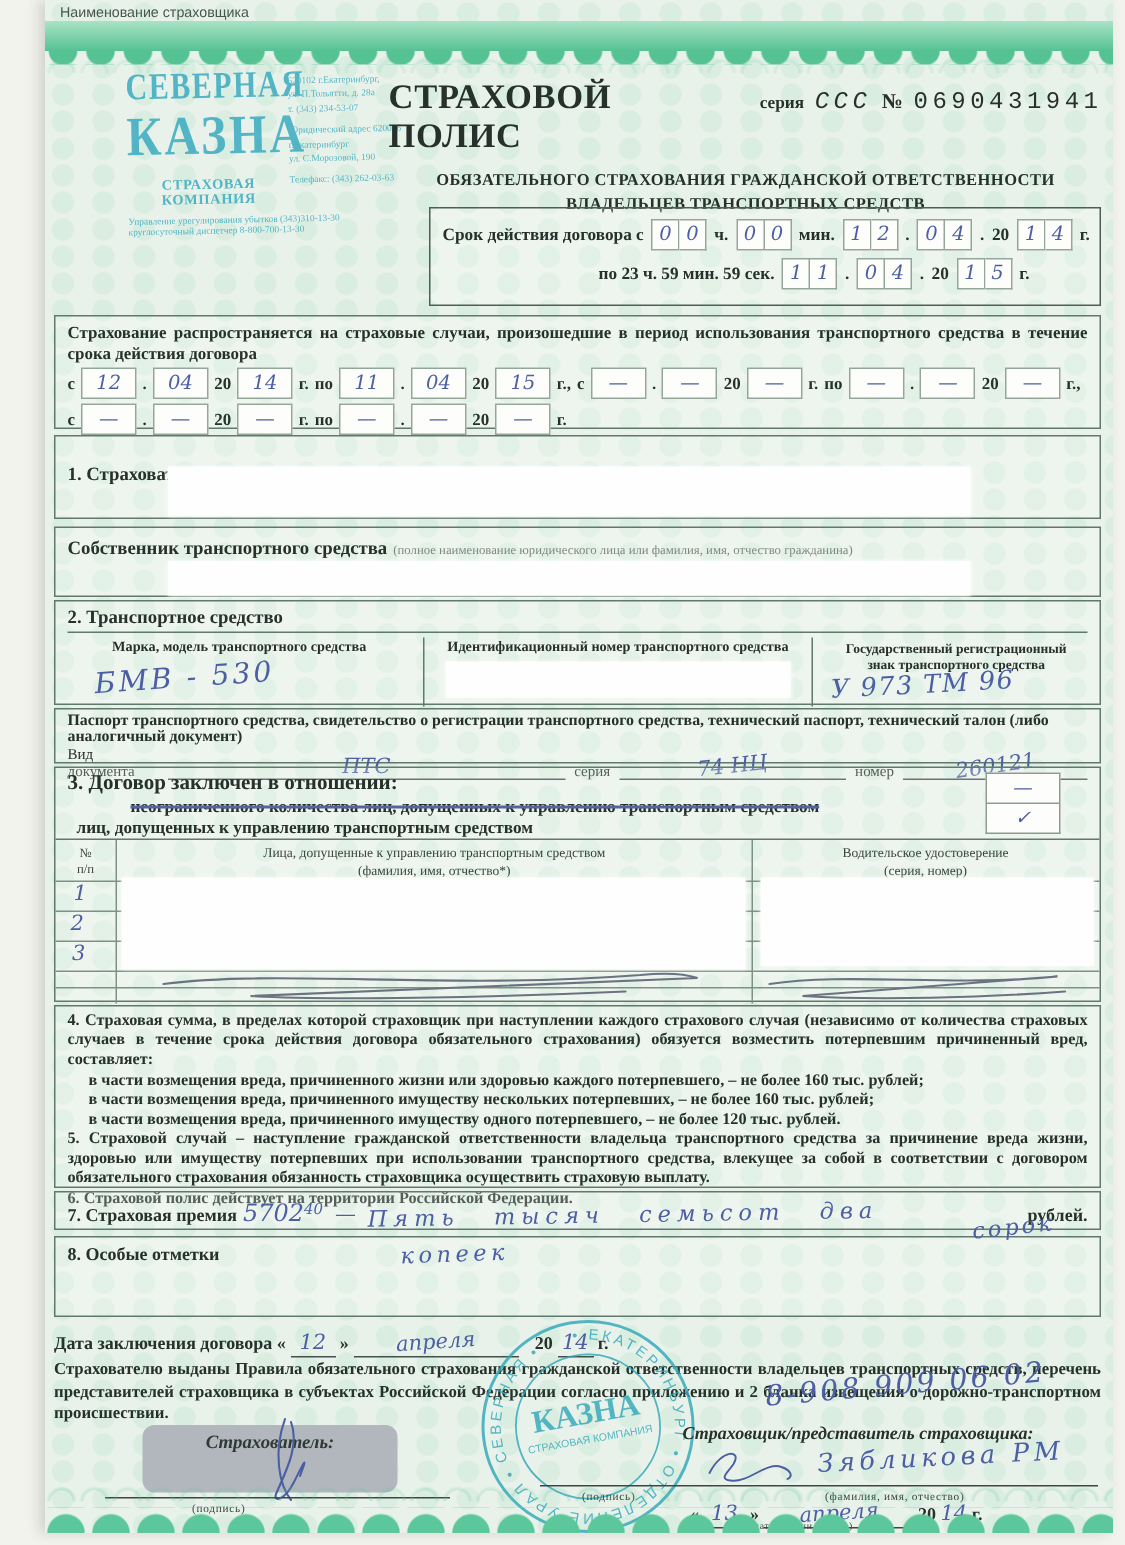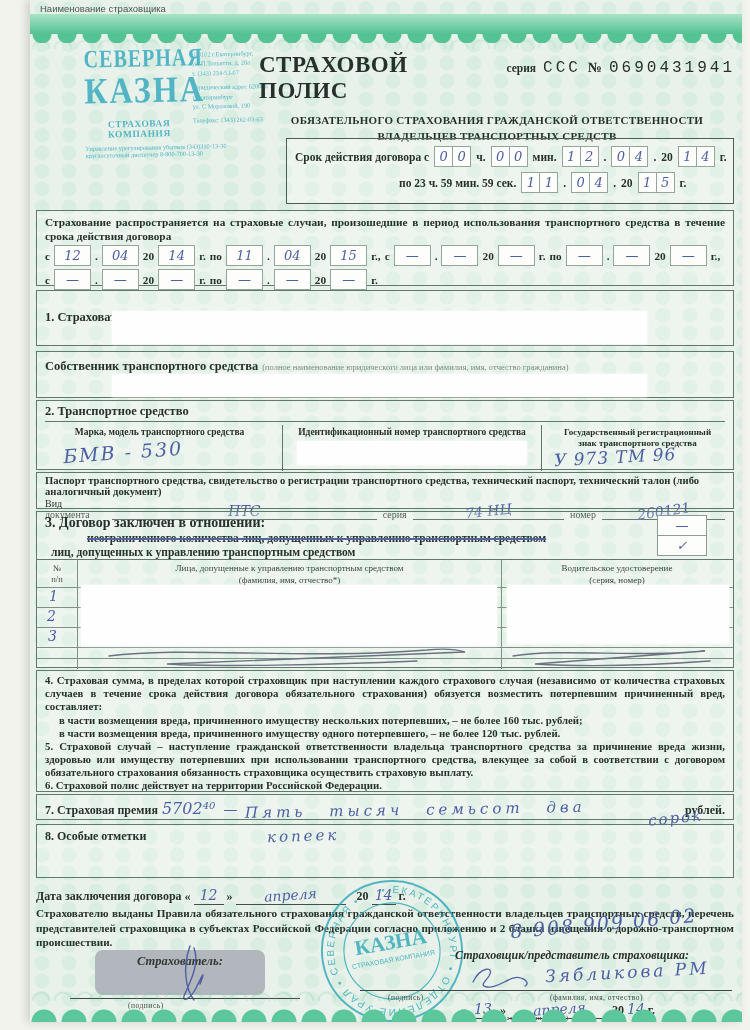--- a/index.html
+++ b/index.html
@@ -73,21 +73,21 @@
       </div>
     </div>
     <div style="font-size:6.3px;margin-top:5px;">Управление урегулирования убытков (343)310-13-30</div>
     <div style="font-size:6.3px;">круглосуточный диспетчер 8-800-700-13-30</div>
   </div>
 
   <div class="abs" style="left:229px;top:52px;width:476px;">
     <div style="display:flex;align-items:baseline;gap:7px;justify-content:center;">
       <span class="t" style="font-size:23px;letter-spacing:.5px;">СТРАХОВОЙ ПОЛИС</span>
       <span style="font-size:11.5px;font-weight:bold;">серия</span>
-      <span style="font-family:'Liberation Mono',monospace;font-size:16px;letter-spacing:3px;">ССС</span>
+      <span style="font-family:'Liberation Mono',monospace;font-size:16px;letter-spacing:3px;font-style:italic;">ССС</span>
       <span style="font-size:14px;font-weight:bold;">№</span>
       <span style="font-family:'Liberation Mono',monospace;font-size:16px;letter-spacing:3px;text-align:right;">0690431941</span>
     </div>
     <div class="t" style="font-size:11px;text-align:center;margin-top:10px;letter-spacing:.3px;">ОБЯЗАТЕЛЬНОГО СТРАХОВАНИЯ ГРАЖДАНСКОЙ ОТВЕТСТВЕННОСТИ</div>
     <div class="t" style="font-size:11px;text-align:center;margin-top:4px;letter-spacing:.3px;">ВЛАДЕЛЬЦЕВ ТРАНСПОРТНЫХ СРЕДСТВ</div>
   </div>
 
   <div class="box" style="left:256px;top:138px;width:448px;height:66px;border-color:#4e5e55;">
     <div class="vrow" style="margin:7px 0 0 8px;">
       <span class="t">Срок действия договора с</span>
@@ -351,20 +351,21 @@
       </svg>
       <svg class="abs" style="left:468px;top:86px;" width="220" height="24" viewBox="0 0 220 24">
         <path d="M8 10 C 60 2, 130 12, 200 5 L 30 18 C 80 21, 150 19, 205 15" fill="none" stroke="#6a737f" stroke-width="1.4" stroke-linecap="round"></path>
       </svg>
     </div>
   </div>
 
   <div class="box" style="left:6px;top:670px;width:698px;height:122px;">
     <div style="font-size:10.8px;line-height:1.22;margin:3px 8px;text-align:justify;" class="t">
       <div>4. Страховая сумма, в пределах которой страховщик при наступлении каждого страхового случая (независимо от количества страховых случаев в течение срока действия договора обязательного страхования) обязуется возместить потерпевшим причиненный вред, составляет:</div>
+      <div style="padding-left:14px;">в части возмещения вреда, причиненного жизни или здоровью каждого потерпевшего, – не более 160 тыс. рублей;</div>
       <div style="padding-left:14px;">в части возмещения вреда, причиненного имуществу нескольких потерпевших, – не более 160 тыс. рублей;</div>
       <div style="padding-left:14px;">в части возмещения вреда, причиненного имуществу одного потерпевшего, – не более 120 тыс. рублей.</div>
       <div>5. Страховой случай – наступление гражданской ответственности владельца транспортного средства за причинение вреда жизни, здоровью или имуществу потерпевших при использовании транспортного средства, влекущее за собой в соответствии с договором обязательного страхования обязанность страховщика осуществить страховую выплату.</div>
       <div>6. Страховой полис действует на территории Российской Федерации.</div>
     </div>
   </div>
 
   <div class="box" style="left:6px;top:794px;width:698px;height:26px;">
     <div style="display:flex;align-items:baseline;margin:4px 8px 0;">
       <span class="t" style="font-size:12px;white-space:nowrap;">7. Страховая премия</span>

